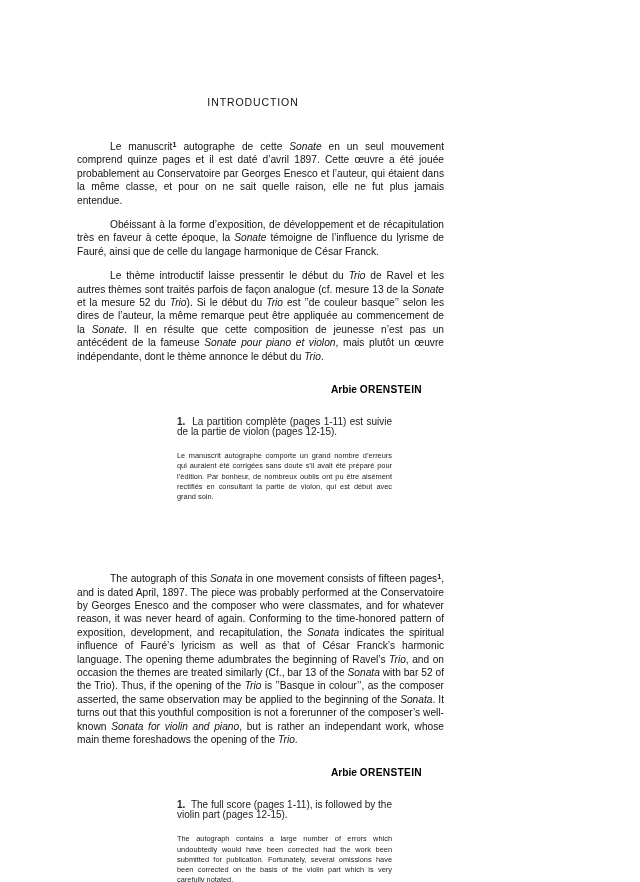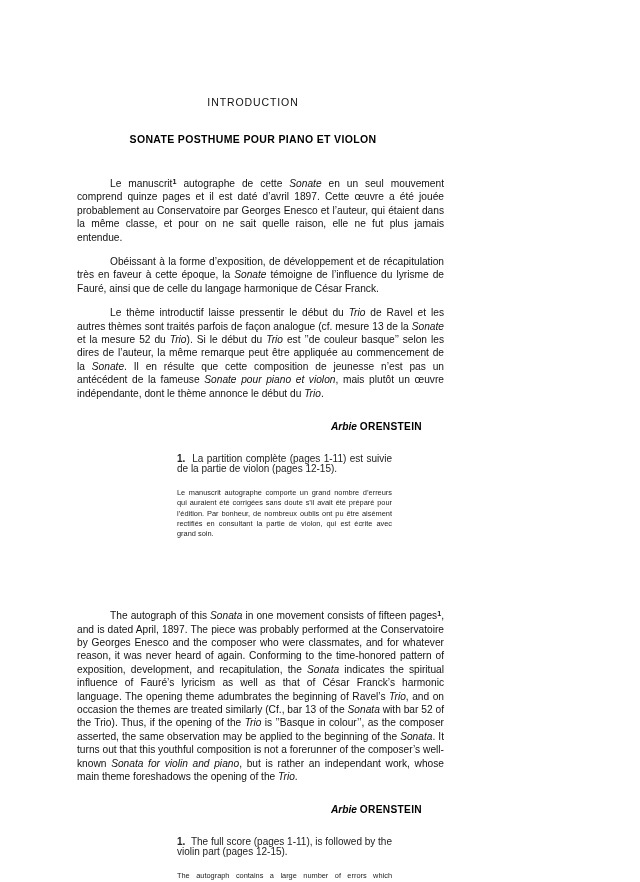--- a/index.html
+++ b/index.html
@@ -66,21 +66,21 @@
   }
 
   
   .signature {
     text-align: right;
     font-size: 10.2px;
     margin: 21px 0 0 0;
     padding-right: 22px;
     color: #000;
   }
-  .signature .given { font-weight: bold; font-style: italic; }
+  .signature .given { font-weight: bold; }
   .signature .surname { font-weight: bold; letter-spacing: 0.3px; }
 
   
   .footnotes {
     margin: 22px 0 0 0;
     padding-left: 115px;
     padding-right: 52px;
   }
   .footnote-numbered {
     font-size: 10px;
@@ -103,38 +103,37 @@
 
   .intro-top-gap { height: 32px; }
 </style>
 </head>
 <body>
 
 <div class="page">
 
   <div class="heading-block">
     <div class="doc-title">INTRODUCTION</div>
-    <div class="doc-subtitle">SONATE POSTHUME POUR PIANO ET VIOLON</div>
   </div>
 
   <div class="intro-top-gap"></div>
 
   <div class="section">
 
     <p class="body-para first-para"><span>Le manuscrit</span><sup>1</sup><span> autographe de cette </span><i>Sonate</i><span> en un seul mouvement comprend quinze pages et il est daté d’avril 1897. Cette œuvre a été jouée probablement au Conservatoire par Georges Enesco et l’auteur, qui étaient dans la même classe, et pour on ne sait quelle raison, elle ne fut plus jamais entendue.</span></p>
 
     <p class="body-para"><span>Obéissant à la forme d’exposition, de développement et de récapitulation très en faveur à cette époque, la </span><i>Sonate</i><span> témoigne de l’influence du lyrisme de Fauré, ainsi que de celle du langage harmonique de César Franck.</span></p>
 
     <p class="body-para"><span>Le thème introductif laisse pressentir le début du </span><i>Trio</i><span> de Ravel et les autres thèmes sont traités parfois de façon analogue (cf. mesure 13 de la </span><i>Sonate</i><span> et la mesure 52 du </span><i>Trio</i><span>). Si le début du </span><i>Trio</i><span> est ’’de couleur basque’’ selon les dires de l’auteur, la même remarque peut être appliquée au commencement de la </span><i>Sonate</i><span>. Il en résulte que cette composition de jeunesse n’est pas un antécédent de la fameuse </span><i>Sonate pour piano et violon</i><span>, mais plutôt un œuvre indépendante, dont le thème annonce le début du </span><i>Trio</i><span>.</span></p>
 
     <div class="signature"><span class="given">Arbie </span><span class="surname">ORENSTEIN</span></div>
 
     <div class="footnotes">
       <p class="footnote-numbered"><span class="fn-num">1.</span>&nbsp;&nbsp;<span>La partition complète (pages 1-11) est suivie de la partie de violon (pages 12-15).</span></p>
-      <p class="footnote-note">Le manuscrit autographe comporte un grand nombre d’erreurs qui auraient été corrigées sans doute s’il avait été préparé pour l’édition. Par bonheur, de nombreux oublis ont pu être aisément rectifiés en consultant la partie de violon, qui est écrite avec grand soin.</p>
+      <p class="footnote-note">Le manuscrit autographe comporte un grand nombre d’erreurs qui auraient été corrigées sans doute s’il avait été préparé pour l’édition. Par bonheur, de nombreux oublis ont pu être aisément rectifiés en consultant la partie de violon, qui est début avec grand soin.</p>
     </div>
 
   </div>
 
   <div class="section-gap"></div>
 
   <div class="section">
 
     <p class="body-para first-para"><span>The autograph of this </span><i>Sonata</i><span> in one movement consists of fifteen pages</span><sup>1</sup><span>, and is dated April, 1897. The piece was probably performed at the Conservatoire by Georges Enesco and the composer who were classmates, and for whatever reason, it was never heard of again. Conforming to the time-honored pattern of exposition, development, and recapitulation, the </span><i>Sonata</i><span> indicates the spiritual influence of Fauré’s lyricism as well as that of César Franck’s harmonic language. The opening theme adumbrates the beginning of Ravel’s </span><i>Trio</i><span>, and on occasion the themes are treated similarly (Cf., bar 13 of the </span><i>Sonata</i><span> with bar 52 of the Trio). Thus, if the opening of the </span><i>Trio</i><span> is ’’Basque in colour’’, as the composer asserted, the same observation may be applied to the beginning of the </span><i>Sonata</i><span>. It turns out that this youthful composition is not a forerunner of the composer’s well-known </span><i>Sonata for violin and piano</i><span>, but is rather an independant work, whose main theme foreshadows the opening of the </span><i>Trio</i><span>.</span></p>
 

